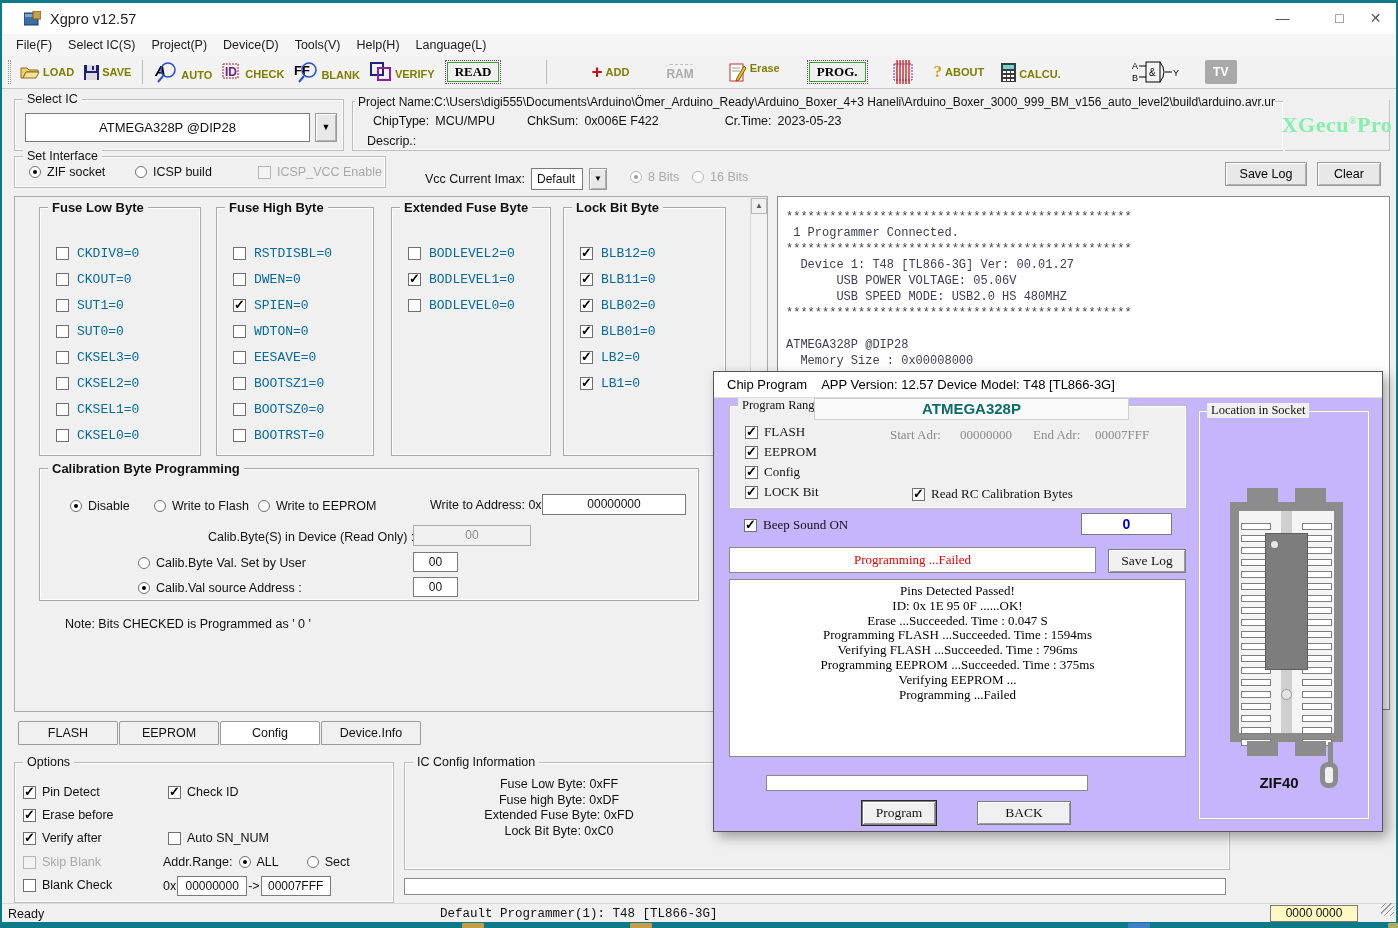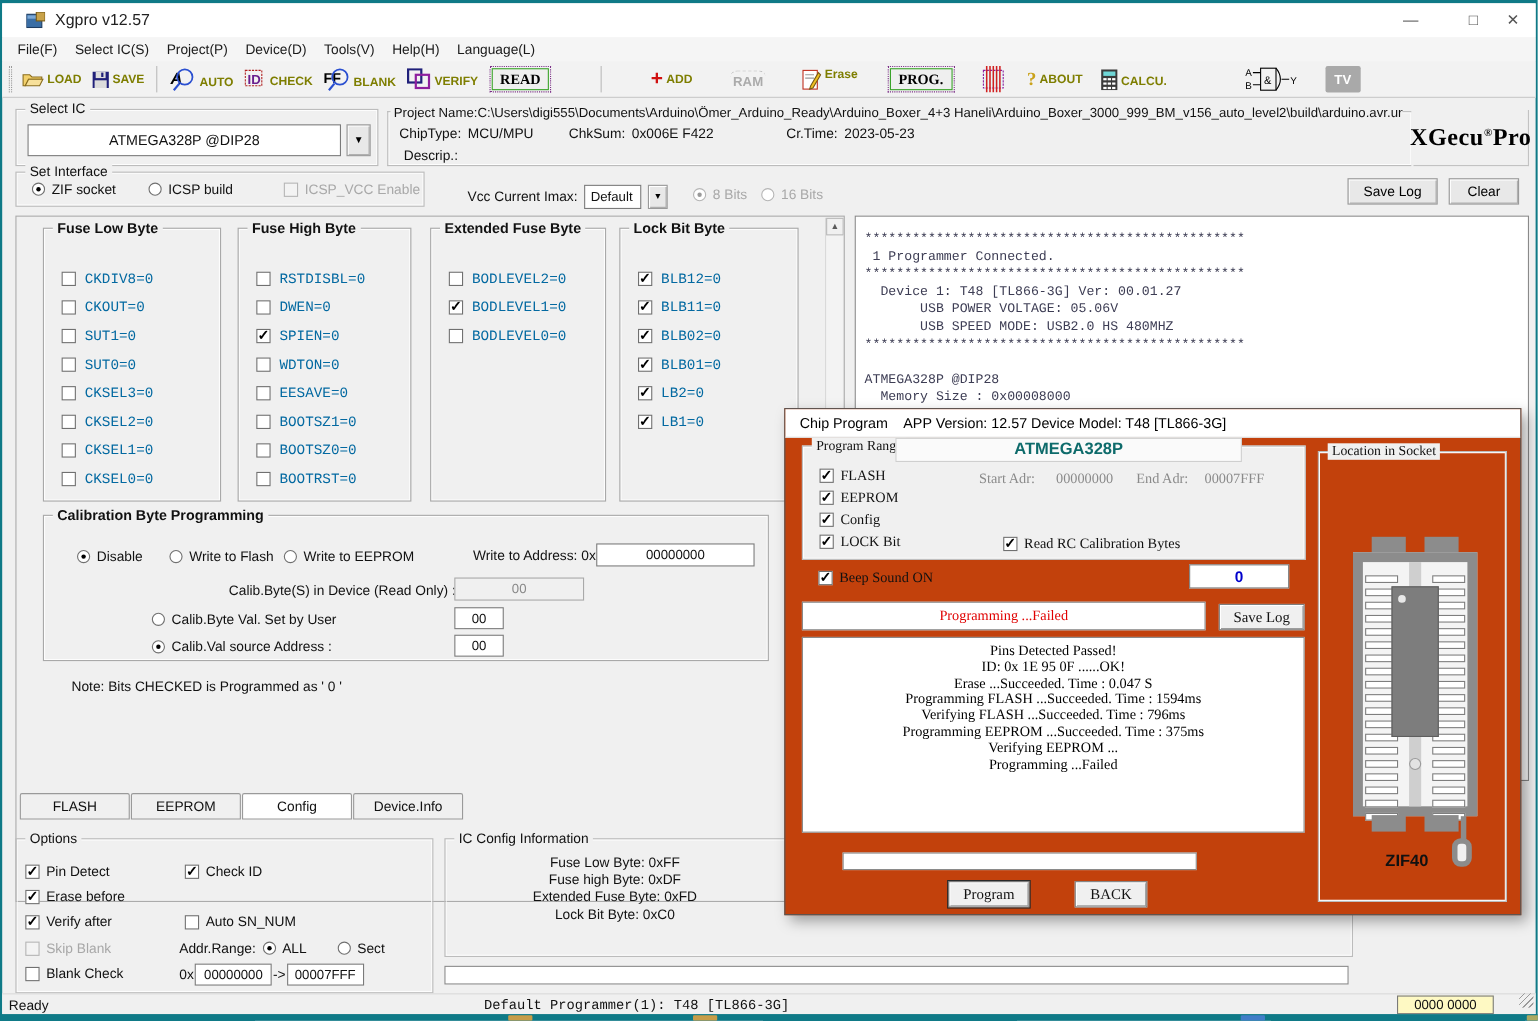--- a/index.html
+++ b/index.html
@@ -42,34 +42,34 @@
   .field { background:#fff; border:1px solid #7a7a7a; text-align:center; font-size:12px; }
   .field.dis { background:#f0f0f0; color:#8a8a8a; border-color:#a9a9a9; }
   .btn { background:#e8e8e8; border:1px solid #9a9a9a; box-shadow:inset 1px 1px 0 #fff, inset -1px -1px 0 #b0b0b0; text-align:center; font-size:12.5px; color:#000; }
   .row { display:flex; align-items:center; gap:6px; position:absolute; }
 
   
   #main-log { position:absolute; left:777px; top:196px; width:613px; height:514px; background:#fff; border:1px solid #8a8a8a; padding:12px 8px; overflow:hidden; }
   #main-log .logline { font-family:"Liberation Mono",monospace; font-size:12px; line-height:16px; min-height:16px; color:#3d3d54; white-space:pre; }
 
   
-  #fuse-panel { position:absolute; left:14px; top:196px; width:754px; height:624px; border:1px solid #ababab; background:#f0f0f0; }
+  #fuse-panel { position:absolute; left:14px; top:196px; width:754px; height:516px; border:1px solid #ababab; background:#f0f0f0; }
   .fuse-items { position:absolute; left:16px; top:38px; display:flex; flex-direction:column; gap:11px; }
   .fuse-row { display:flex; align-items:center; gap:8px; }
   .fuse-row .lbl { font-family:"Liberation Mono",monospace; font-size:13px; color:#0369a1; }
   #scrollbar { position:absolute; right:1px; top:1px; width:16px; height:512px; background:#f3f3f3; border-left:1px solid #d9d9d9; }
   .sb-btn { position:absolute; left:0; width:16px; height:16px; background:#f0f0f0; border:1px solid #b9b9b9; color:#5a5a5a; font-size:8px; text-align:center; line-height:14px; }
 
   
   .tab { position:relative; width:100px; height:24px; background:#f0f0f0; border:1px solid #9a9a9a; border-radius:2px 2px 0 0; text-align:center; line-height:22px; font-size:12.5px; margin-right:1px; }
   .tab.on { background:#fff; font-weight:normal; }
   #tabrow { position:absolute; left:18px; top:721px; display:flex; }
 
   
-  #dialog { position:absolute; left:713px; top:371px; width:670px; height:461px; background:#c2410c; border:1px solid #565656; box-shadow:5px 5px 12px rgba(0,0,0,.35); z-index:50; }
+  #dialog { position:absolute; left:713px; top:371px; width:670px; height:461px; background:#c4b5fd; border:1px solid #565656; box-shadow:5px 5px 12px rgba(0,0,0,.35); z-index:50; }
   #dlg-title { position:absolute; left:0; top:0; width:100%; height:26px; background:#fff; border-bottom:1px solid #dcdcdc; display:flex; align-items:center; gap:14px; padding-left:13px; font-size:13px; color:#000; }
   #dialog .serif13 { font-family:"Liberation Serif",serif; font-size:13px; }
   #chip-band { position:absolute; left:100px; top:26px; width:315px; height:22px; background:#fafafa; border:1px solid #cfcfcf; text-align:center; line-height:20px; font-weight:bold; font-size:15px; color:#0e6b6b; }
   #dlg-log { position:absolute; left:15px; top:207px; width:457px; height:178px; background:#fff; border:1px solid #8a8a8a; padding:4px 7px; }
   #dlg-log .dline { font-family:"Liberation Serif",serif; font-size:13px; line-height:14.8px; min-height:14.8px; color:#000;text-align:center; }
   #dlg-status { position:absolute; left:15px; top:175px; width:367px; height:26px; background:#fff; border:1px solid #8a8a8a; text-align:center; line-height:24px; font-family:"Liberation Serif",serif; font-size:13px; color:#e00000; }
   .dlg-btn { position:absolute; height:24px; background:#f0f0f0; border:1px solid #7d7d7d; box-shadow:inset 1px 1px 0 #fff, inset -1px -1px 0 #9c9c9c; font-family:"Liberation Serif",serif; font-size:13.5px; text-align:center; line-height:22px; }
   .dlg-btn.default { outline:1px solid #2a2a2a; outline-offset:0px; }
   .progress { background:#fff; border:1px solid #8a8a8a; }
 
@@ -86,21 +86,21 @@
   #lever-stem { position:absolute; left:129px; top:331px; width:5px; height:22px; background:#8c8c8c; }
   #lever-ring { position:absolute; left:121px; top:351px; width:18px; height:26px; border:5px solid #8c8c8c; border-radius:8px; background:#f0f0f0; }
   #zif-label { position:absolute; left:0; top:363px; width:160px; text-align:center; font-weight:bold; font-size:15px; font-family:"Liberation Sans",sans-serif; }
 
   
   #statusbar { position:absolute; left:2px; top:903px; width:1394px; height:19px; background:#f0f0f0; border-top:1px solid #d9d9d9; }
   #grip { position:absolute; right:2px; bottom:6px; width:13px; height:13px; background:repeating-linear-gradient(135deg, transparent 0 3px, #9a9a9a 3px 4px); }
   #taskbar { position:absolute; left:0; top:922px; width:1398px; height:6px; background:#0f7a87; }
   .tb-sliver { position:absolute; top:1px; width:22px; height:5px; border-radius:1px; opacity:.85; }
 
-  .logo-text { font-family:"Liberation Serif",serif; font-weight:bold; font-size:22px; color:#000000; letter-spacing:.5px; }
+  .logo-text { font-family:"Liberation Serif",serif; font-weight:bold; font-size:22px; color:#86efac; letter-spacing:.5px; }
   .gray-txt { color:#8a8a8a; }
 </style>
 </head>
 <body>
 
 <div id="app">
   <div id="win"></div>
 
   <div id="titlebar">
     <svg class="abs" style="left:22px;top:8px" width="17" height="15">
@@ -252,21 +252,21 @@
   <div class="gb" style="left:14px;top:99px;width:330px;height:52px">
     <span class="gb-label">Select IC</span>
     <div class="field" style="position:absolute;left:10px;top:13px;width:285px;height:29px;line-height:27px;font-size:13px">ATMEGA328P @DIP28</div>
     <div class="btn" style="position:absolute;left:300px;top:13px;width:22px;height:29px;line-height:27px;font-size:9px">▼</div>
   </div>
 
   <div class="gb" style="left:352px;top:101px;width:931px;height:50px;border-right:none">
     <div style="position:absolute;left:2px;top:-7px;background:#f0f0f0;padding:0 3px;white-space:nowrap;max-width:920px;overflow:hidden;font-size:12px">
       <span>Project Name:</span><span>C:\Users\digi555\Documents\Arduino\Ömer_Arduino_Ready\Arduino_Boxer_4+3 Haneli\Arduino_Boxer_3000_999_BM_v156_auto_level2\build\arduino.avr.uno\Atmega328P_B</span>
     </div>
-    <div class="row" style="left:10px;top:12px;">
+    <div class="row" style="left:20px;top:12px;">
       <span>ChipType:</span>
       <span>MCU/MPU</span>
       <span style="margin-left:26px">ChkSum:</span>
       <span>0x006E F422</span>
       <span style="margin-left:60px">Cr.Time:</span>
       <span>2023-05-23</span>
     </div>
     <div class="row" style="left:14px;top:32px">
       <span>Descrip.:</span>
       <span></span>
@@ -615,21 +615,21 @@
         <div class="dline">Erase  ...Succeeded. Time : 0.047 S</div>
         <div class="dline">Programming FLASH ...Succeeded. Time : 1594ms</div>
         <div class="dline">Verifying FLASH ...Succeeded. Time : 796ms</div>
         <div class="dline">Programming EEPROM ...Succeeded. Time : 375ms</div>
         <div class="dline">Verifying EEPROM ...</div>
         <div class="dline">Programming  ...Failed</div>
       </div>
 
     <div class="progress abs" style="left:52px;top:403px;width:322px;height:16px"></div>
     <div class="dlg-btn default" style="left:148px;top:429px;width:74px">Program</div>
-    <div class="dlg-btn" style="left:263px;top:429px;width:66px">BACK</div>
+    <div class="dlg-btn" style="left:263px;top:429px;width:94px">BACK</div>
 
     <div class="gb" id="socket-gb" style="left:484px;top:38px;width:172px;height:410px">
       <span class="gb-label serif">Location in Socket</span>
       <div class="sock-tab" style="left:48px;top:77px"></div>
       <div class="sock-tab" style="left:96px;top:77px"></div>
       <div id="sock-body">
         <div id="center-strip"></div>
         <div class="pins" style="left:2px">
             <div class="slot"></div>
             <div class="slot"></div>

